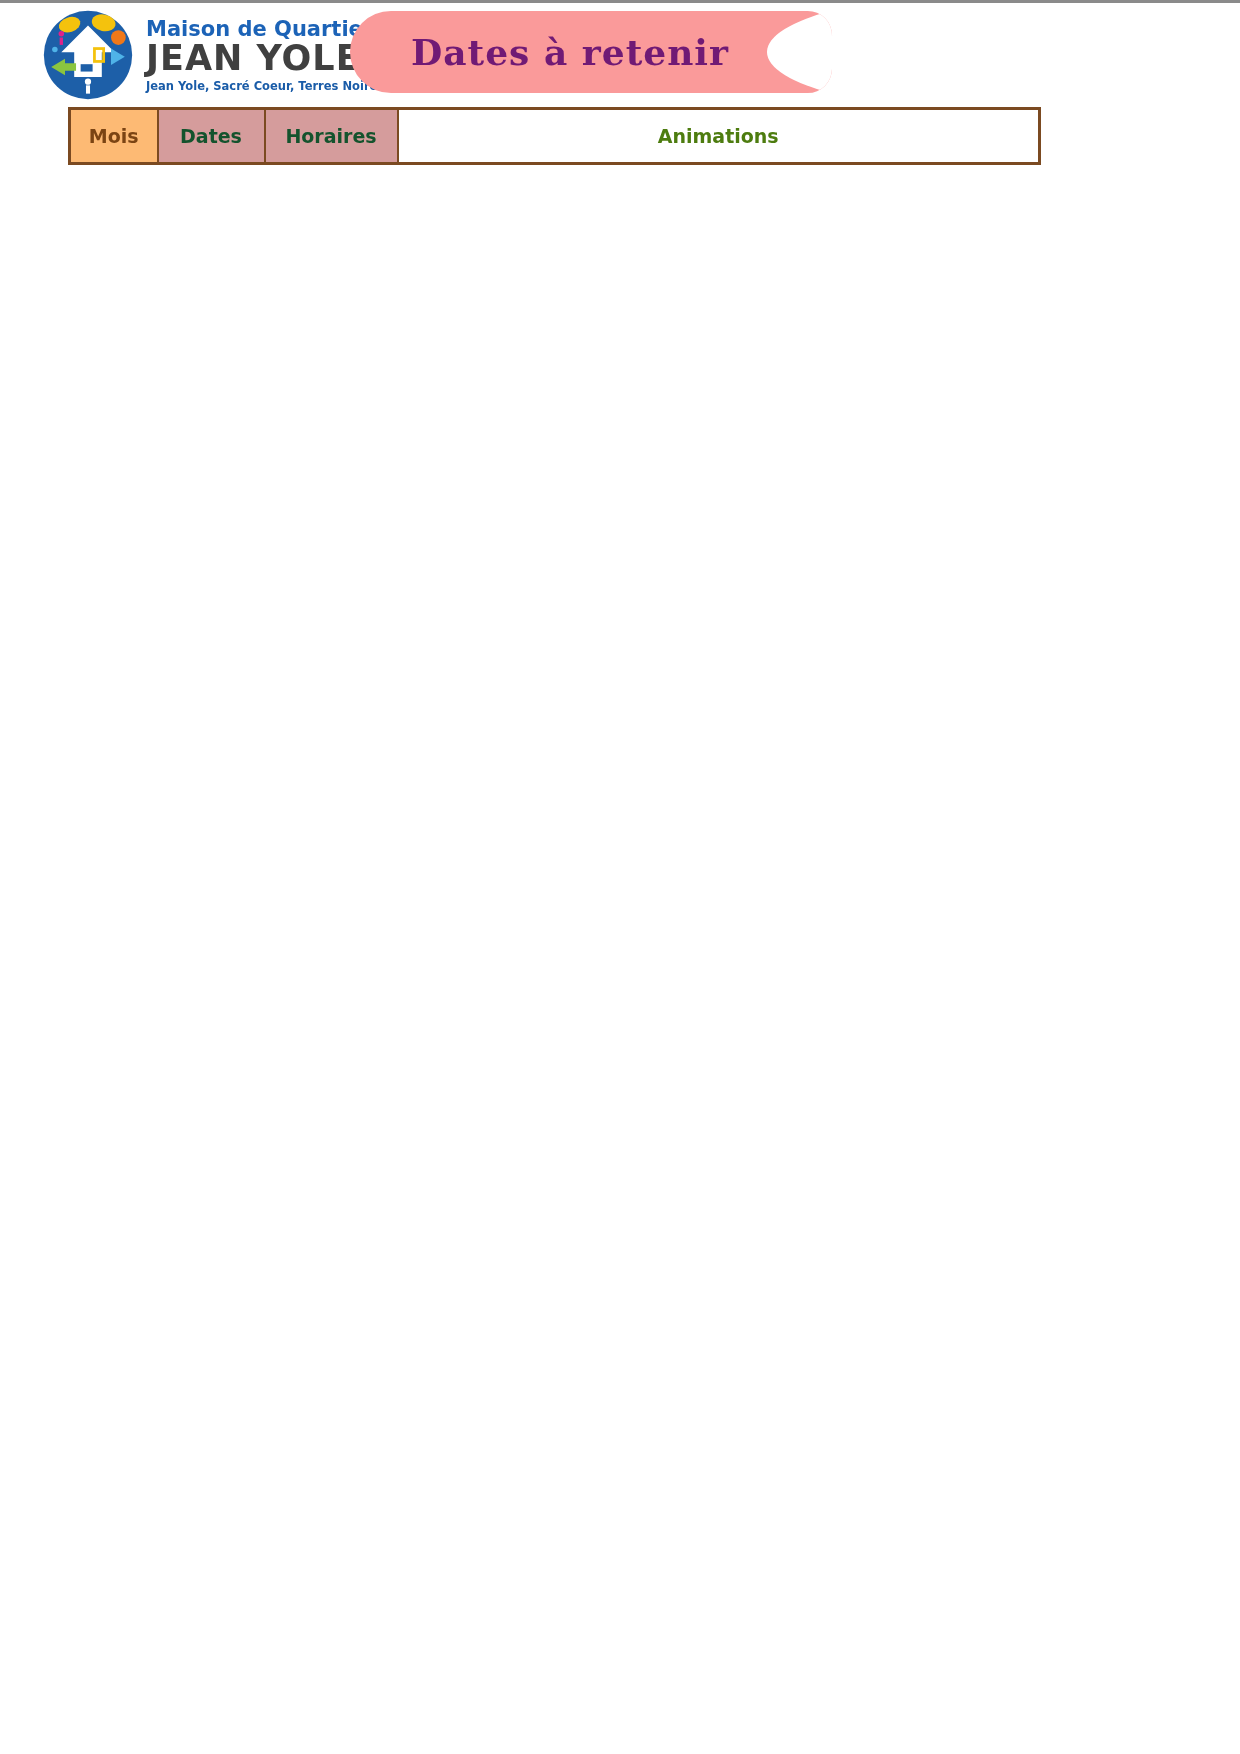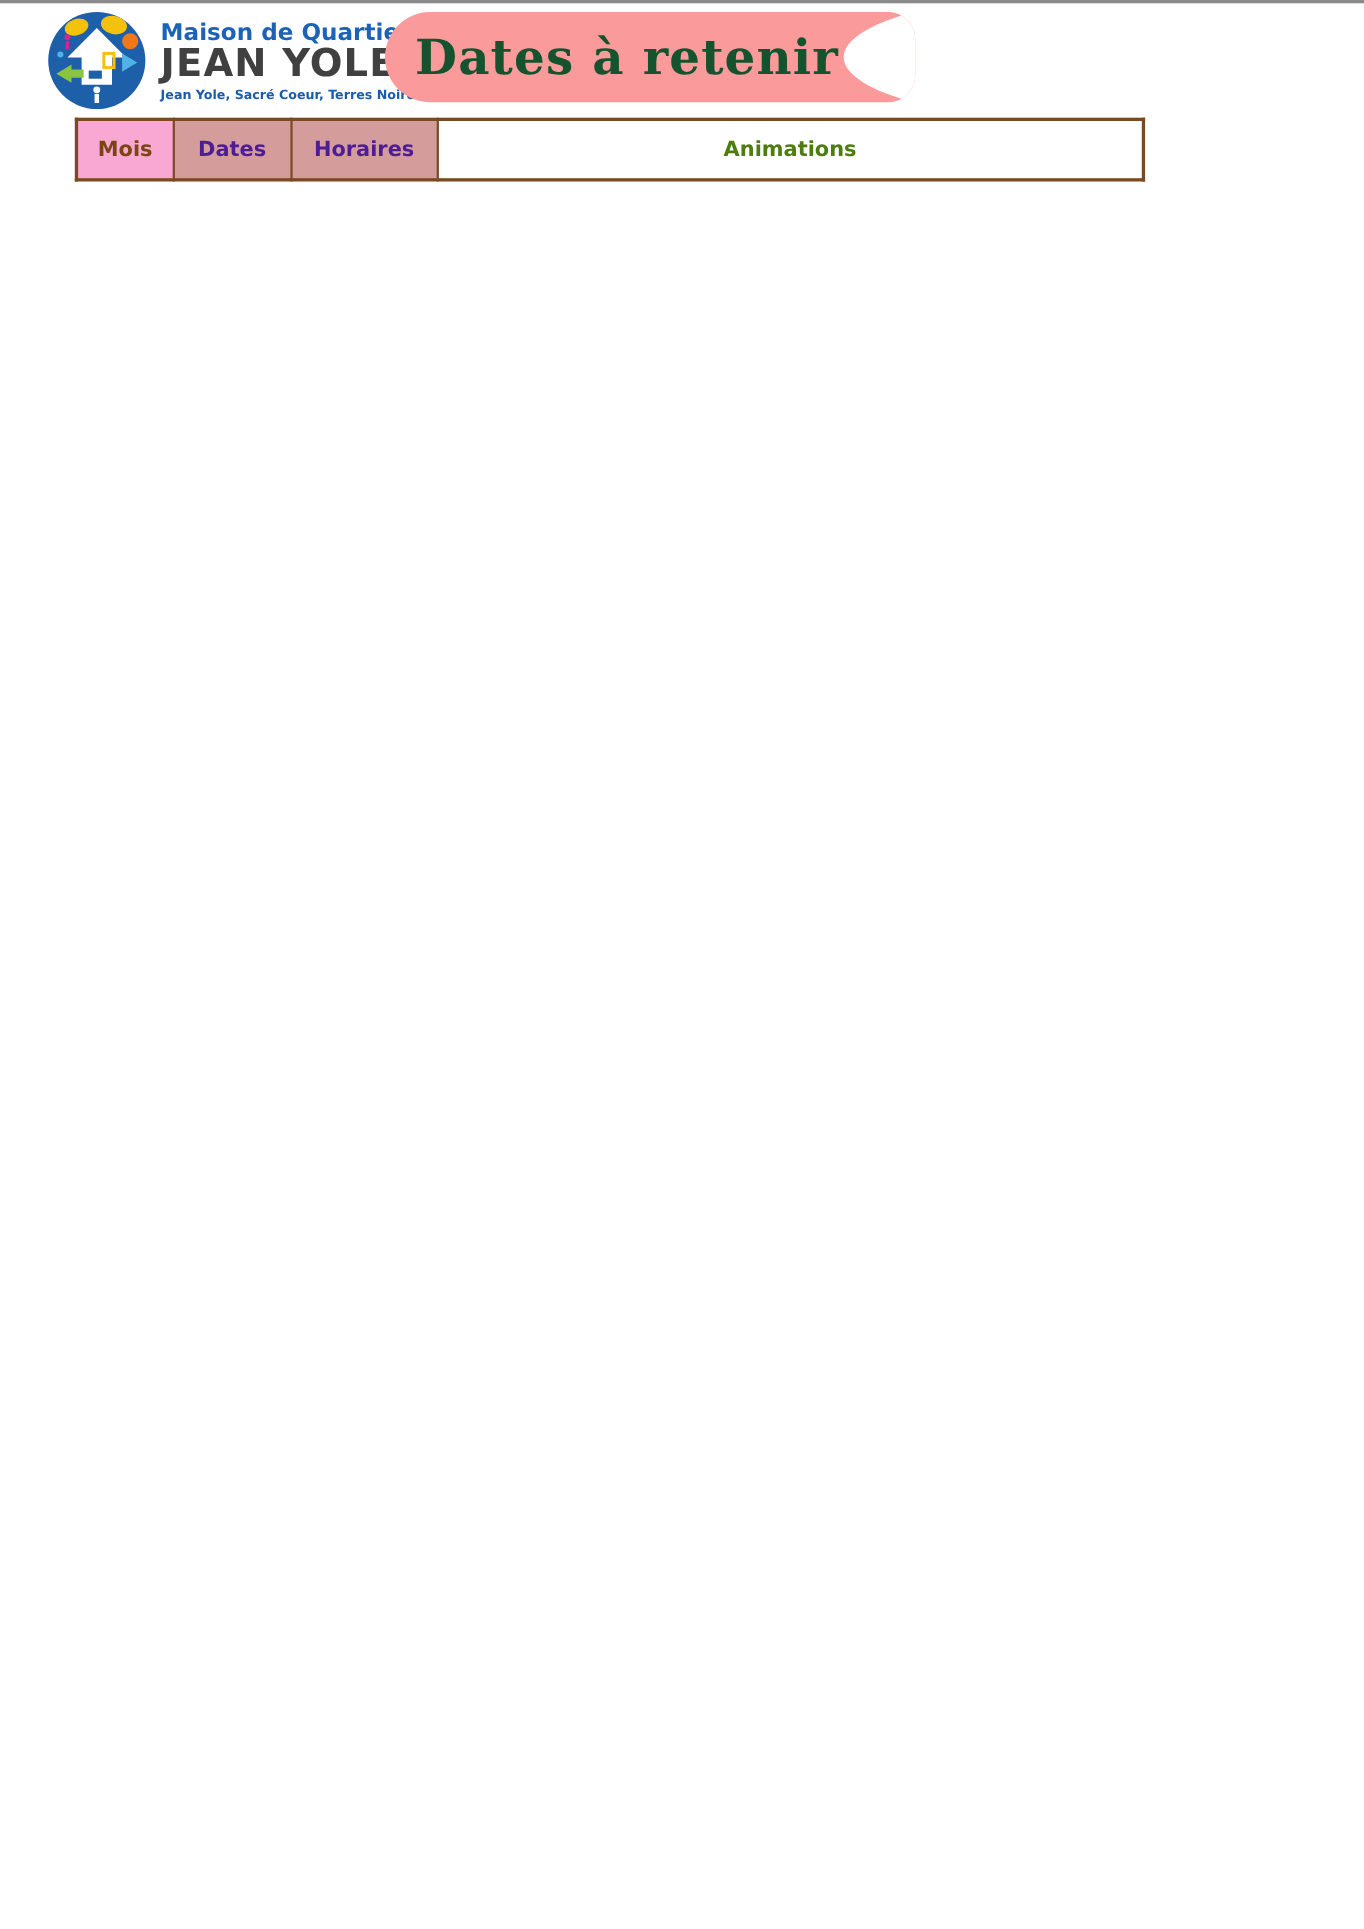--- a/index.html
+++ b/index.html
@@ -26,37 +26,37 @@
     overflow:hidden;
     display:flex;align-items:center;
   }
   .banner-bite{
     position:absolute;left:417px;top:-19px;width:466px;height:120px;
     background:#ffffff;border-radius:50%;
   }
   .banner-title{
     position:relative;width:440px;text-align:center;
     font-family:"DejaVu Serif",serif;font-weight:bold;
-    font-size:44px;color:#14532d;letter-spacing:1px;
+    font-size:36px;color:#701a75;letter-spacing:1px;
   }
   
   table.sched{
     position:absolute;left:68px;top:104px;
     width:970px;
     border-collapse:collapse;
     table-layout:fixed;
   }
   table.sched,
   table.sched th,
   table.sched td{border:2px solid #7b4a21;}
   table.sched{border-width:3px;}
   th,td{padding:2px 6px;box-sizing:border-box;}
   th{font-size:19px;font-weight:bold;}
-  .h-month{background:#f9a8d4;color:#7b4413;}
-  .h-date,.h-time{background:#d59c9c;color:#4c1d95;}
+  .h-month{background:#fdba74;color:#7b4413;}
+  .h-date,.h-time{background:#d59c9c;color:#14532d;}
   .h-anim{background:#ffffff;color:#4d7c0f;}
 </style>
 </head>
 <body>
 
 <div class="page">
 
   <div class="hdr">
     <div class="logo">
       <svg class="logo-mark" viewBox="0 0 100 100">

